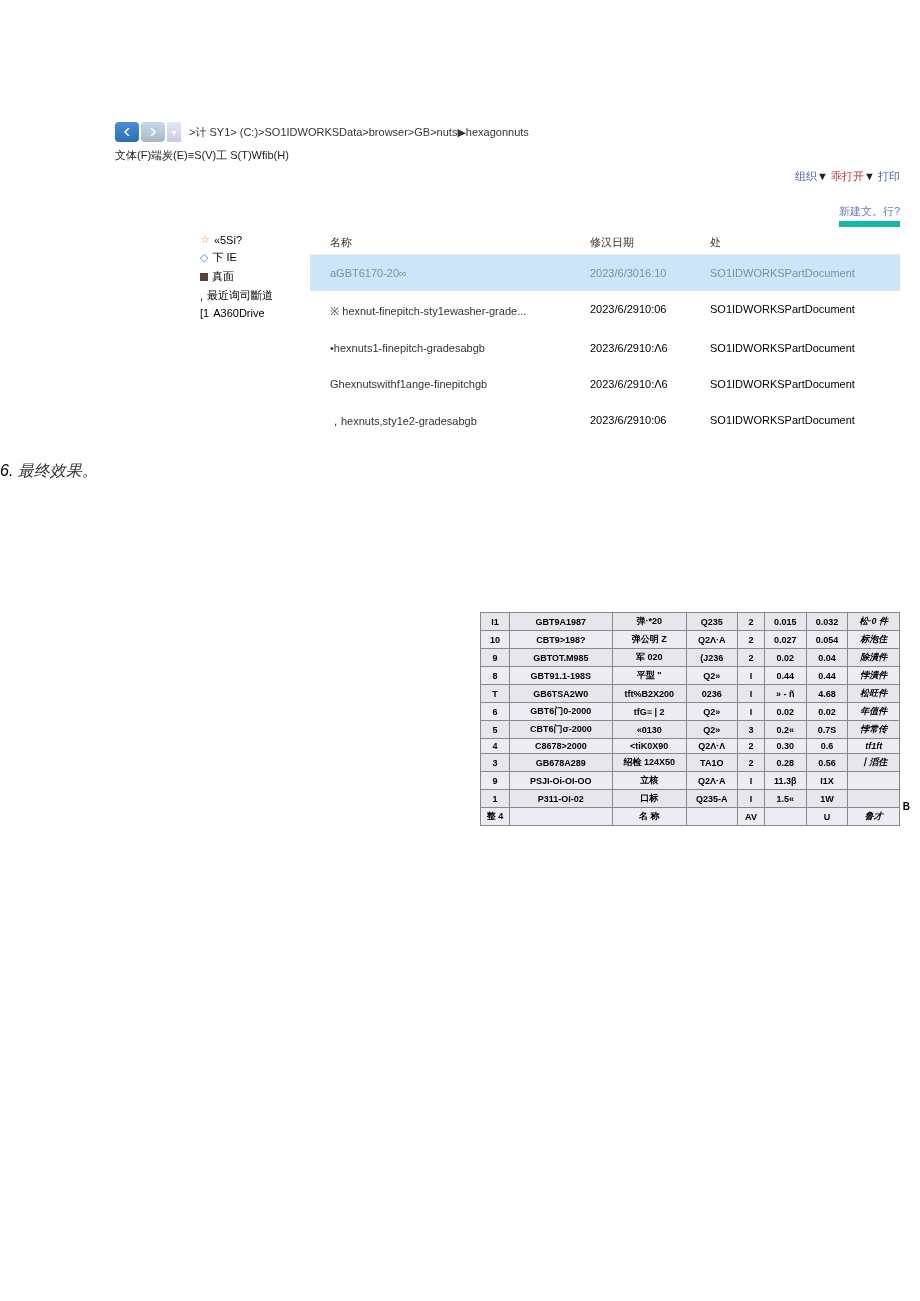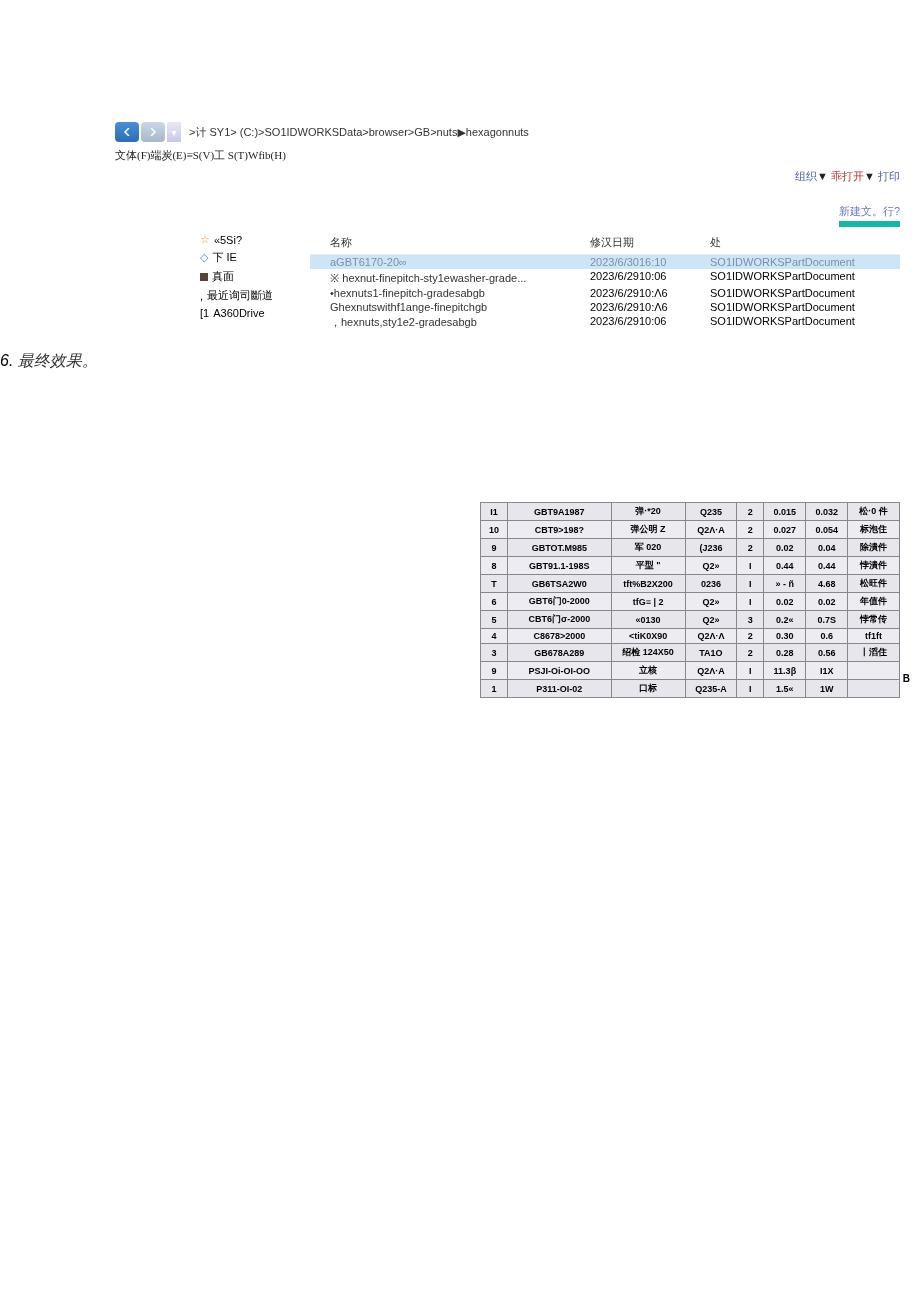--- a/index.html
+++ b/index.html
@@ -40,21 +40,20 @@
     .nav-btn.fwd { background: linear-gradient(#c8d8e8, #a8b8c8); color:#888; }
     .nav-btn.sq { width: 14px; border-radius:0; background:linear-gradient(#e8e8f8,#c8c8e8); }
     .bread {
       font-size: 11px;
       color: #333;
     }
     .menu-bar {
       margin-top: 4px;
       font-size: 11px;
       color: #222;
-      font-family: Liberation Serif, serif;
     }
     .tool-row {
       margin-top: 6px;
       display: flex;
       align-items: flex-end;
       gap: 20px;
       flex-direction: column;
     }
     .tool-left {
       margin-left: 85px;
@@ -104,21 +103,21 @@
       color: #333;
       padding: 4px 0;
       border-bottom:1px solid #eee;
     }
     .col-name { width: 280px; padding-left: 20px; }
     .col-date { width: 120px; }
     .col-type { flex: 1; }
     .fl-row {
       display: flex;
       font-size: 11px;
-      padding: 1px 0;
+      padding: 12px 0;
     }
     .fl-row.sel {
       background: #cde6f7;
       color: #5a7aa5;
     }
     .fl-row .col-name { color:#333; }
     .fl-row.sel .col-name, .fl-row.sel .col-date, .fl-row.sel .col-type { color:#7590b0; }
     .note {
       margin-top: 20px;
       font-size: 16px;
@@ -150,21 +149,21 @@
       overflow:hidden;
     }
     table.bom tr:nth-child(even) td { background: #ececf2; }
     .c0 { width: 22px; }
     .c1 { width: 84px; }
     .c2 { width: 60px; }
     .c3 { width: 42px; }
     .c4 { width: 22px; }
     .c5 { width: 34px; }
     .c6 { width: 34px; margin-top: 26px; }
-    .c7 { width: 42px; }
+    .c7 { width: 42px; font-style: italic; }
     .side-b { position:absolute; font-size:10px; font-weight:bold; }
   </style>
 </head>
 <body>
 
 <div class="explorer">
   <div class="addr-bar">
     <div class="nav-btns">
       <div class="nav-btn">
         <svg width="8" height="8" viewBox="0 0 8 8">
@@ -360,16 +359,26 @@
         <tr>
           <td class="c0">1</td>
           <td class="c1">P311-OI-02</td>
           <td class="c2">口标</td>
           <td class="c3">Q235-A</td>
           <td class="c4">I</td>
           <td class="c5">1.5«</td>
           <td class="c6">1W</td>
           <td class="c7"></td>
         </tr>
+        <tr>
+          <td class="c0">整 4</td>
+          <td class="c1"></td>
+          <td class="c2">名 称</td>
+          <td class="c3"></td>
+          <td class="c4">AV</td>
+          <td class="c5"></td>
+          <td class="c6">U</td>
+          <td class="c7">鲁才</td>
+        </tr>
       </tbody>
   </table>
   <span class="side-b" style="right:-10px; bottom:14px;">B</span>
 </div>
 
 </body></html>

